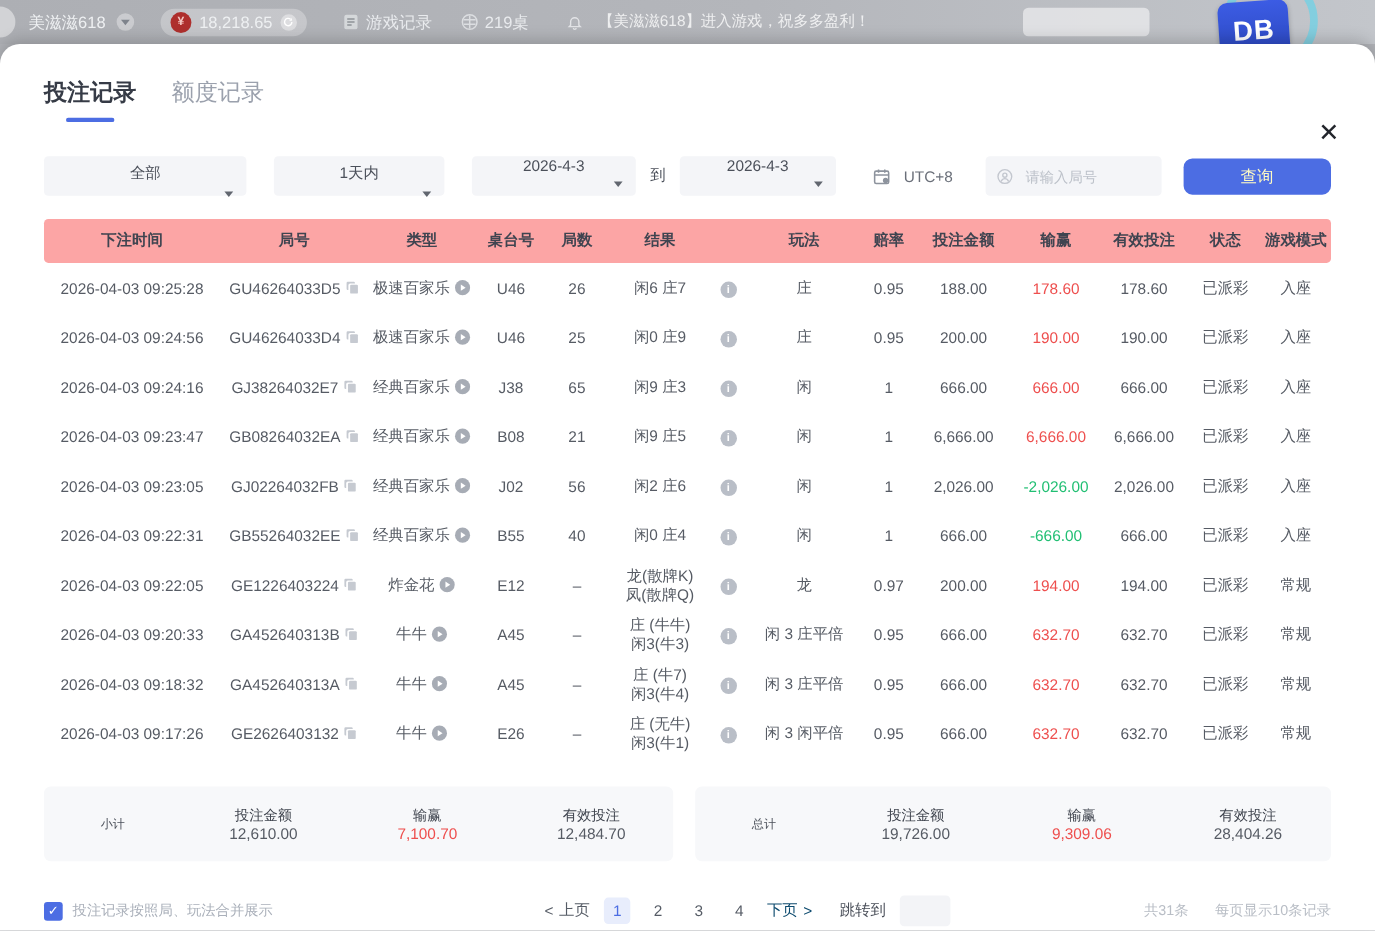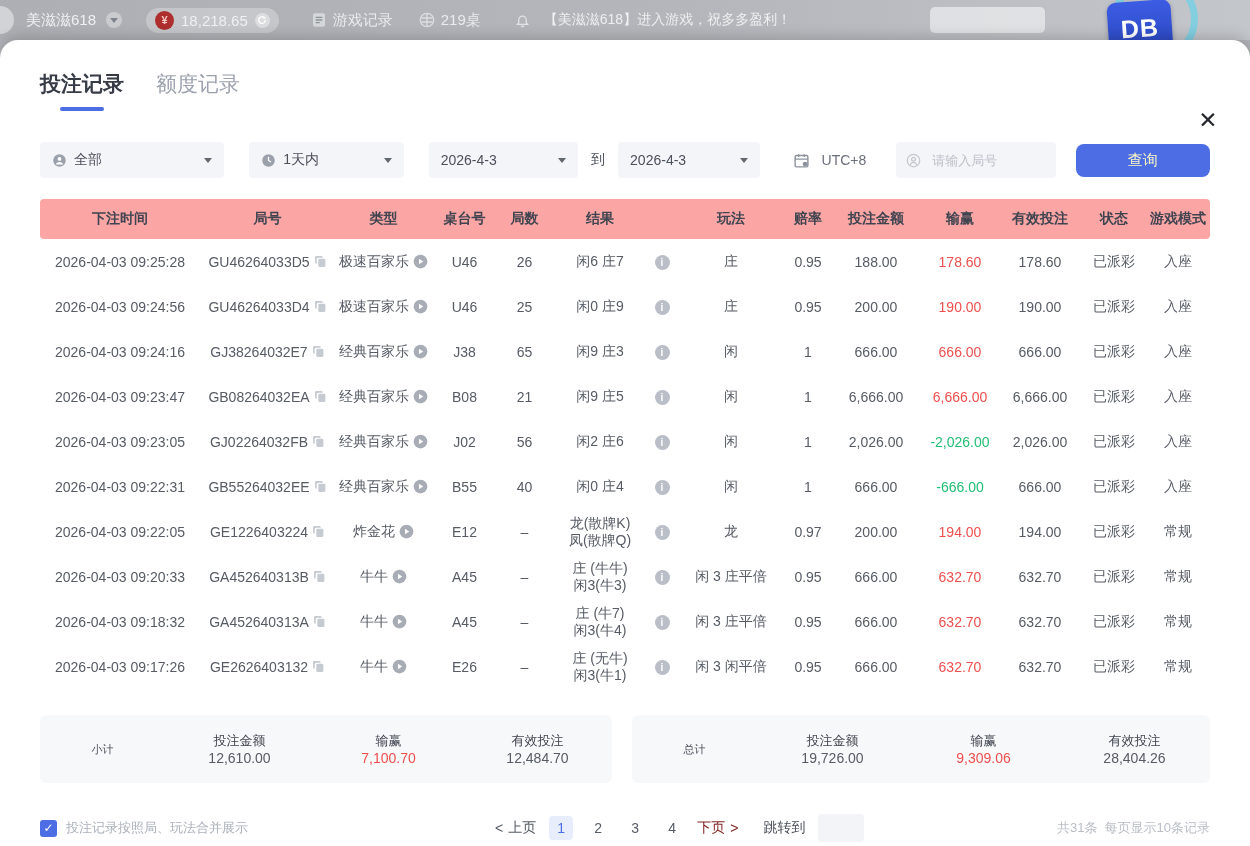--- a/index.html
+++ b/index.html
@@ -44,21 +44,21 @@
 
   .tabs { display:flex; gap:32px; padding-top:30px; }
   .tab { font-size:21px; color:#9ba1ad; display:flex; flex-direction:column; align-items:center; cursor:pointer; }
   .tab.active { color:#363b46; font-weight:bold; }
   .tab .underline { width:44px; height:4px; border-radius:2px; background:transparent; margin-top:9px; }
   .tab.active .underline { background:#4c6de3; }
 
   
   .filters { display:flex; align-items:center; margin-top:31px; height:36px; }
   .select { height:36px; background:#f4f5f8; border-radius:4px; display:flex; align-items:center;
-    padding:0 12px; color:#4b505a; font-size:14px; gap:7px; cursor:pointer; }
+    padding:0 12px; color:#4b505a; font-size:14px; gap:7px; cursor:pointer;flex-direction:column; }
   .select .caret { margin-left:auto; }
   .caret { width:0; height:0; border-left:4px solid transparent; border-right:4px solid transparent;
     border-top:5px solid #61666f; }
   .w-scope { width:185px; } .w-range { width:155px; margin-left:25px; }
   .w-date1 { width:150px; margin-left:25px; } .w-date2 { width:142px; margin-left:13px; }
   .to-label { margin-left:13px; color:#4b505a; font-size:14px; }
   .utc { display:flex; align-items:center; gap:12px; margin-left:33px; color:#6a6f79; font-size:14px; }
   .round-input { width:160px; height:36px; background:#f4f5f8; border-radius:4px; display:flex;
     align-items:center; gap:11px; padding:0 10px; margin-left:30px; }
   .round-input input { border:none; outline:none; background:transparent; width:110px;
@@ -94,27 +94,27 @@
 
   
   .footerbar { display:flex; align-items:center; margin-top:31px; }
   .chk-group { display:flex; align-items:center; gap:9px; width:390px; }
   .checkbox { width:17px; height:17px; border-radius:3px; background:#4c6de3; display:flex;
     align-items:center; justify-content:center; color:#fff; font-size:12px; cursor:pointer; }
   .checkbox::after { content:"✓"; }
   .chk-label { font-size:13px; color:#aab0ba; }
   .pagination { display:flex; align-items:center; gap:13px; font-size:14px; color:#565c66; margin-left:65px; }
   .pg-nav { cursor:pointer; display:flex; gap:5px; align-items:center; }
-  .pg-nav.next { color:#7f1d1d; }
+  .pg-nav.next { color:#0c4a6e; }
   .page { width:24px; height:24px; line-height:24px; text-align:center; border-radius:4px; cursor:pointer; }
   .page.active { background:#e8edfc; color:#4c6de3; }
   .jump-label { margin-left:12px; color:#4a4f59; }
   .jump-input { width:46px; height:28px; background:#f3f4f7; border:none; border-radius:4px;
     outline:none; font-family:inherit; text-align:center; }
-  .count-info { margin-left:auto; display:flex; gap:7px; font-size:13px; color:#b9bec6; }
+  .count-info { margin-left:auto; display:flex; gap:24px; font-size:13px; color:#b9bec6; }
 </style>
 </head>
 <body>
 
 <div class="topbar">
   <div class="avatar-part"></div>
   <span>美滋滋618</span>
   <span class="chev-circle">
       <span class="tri-down"></span>
     </span>

